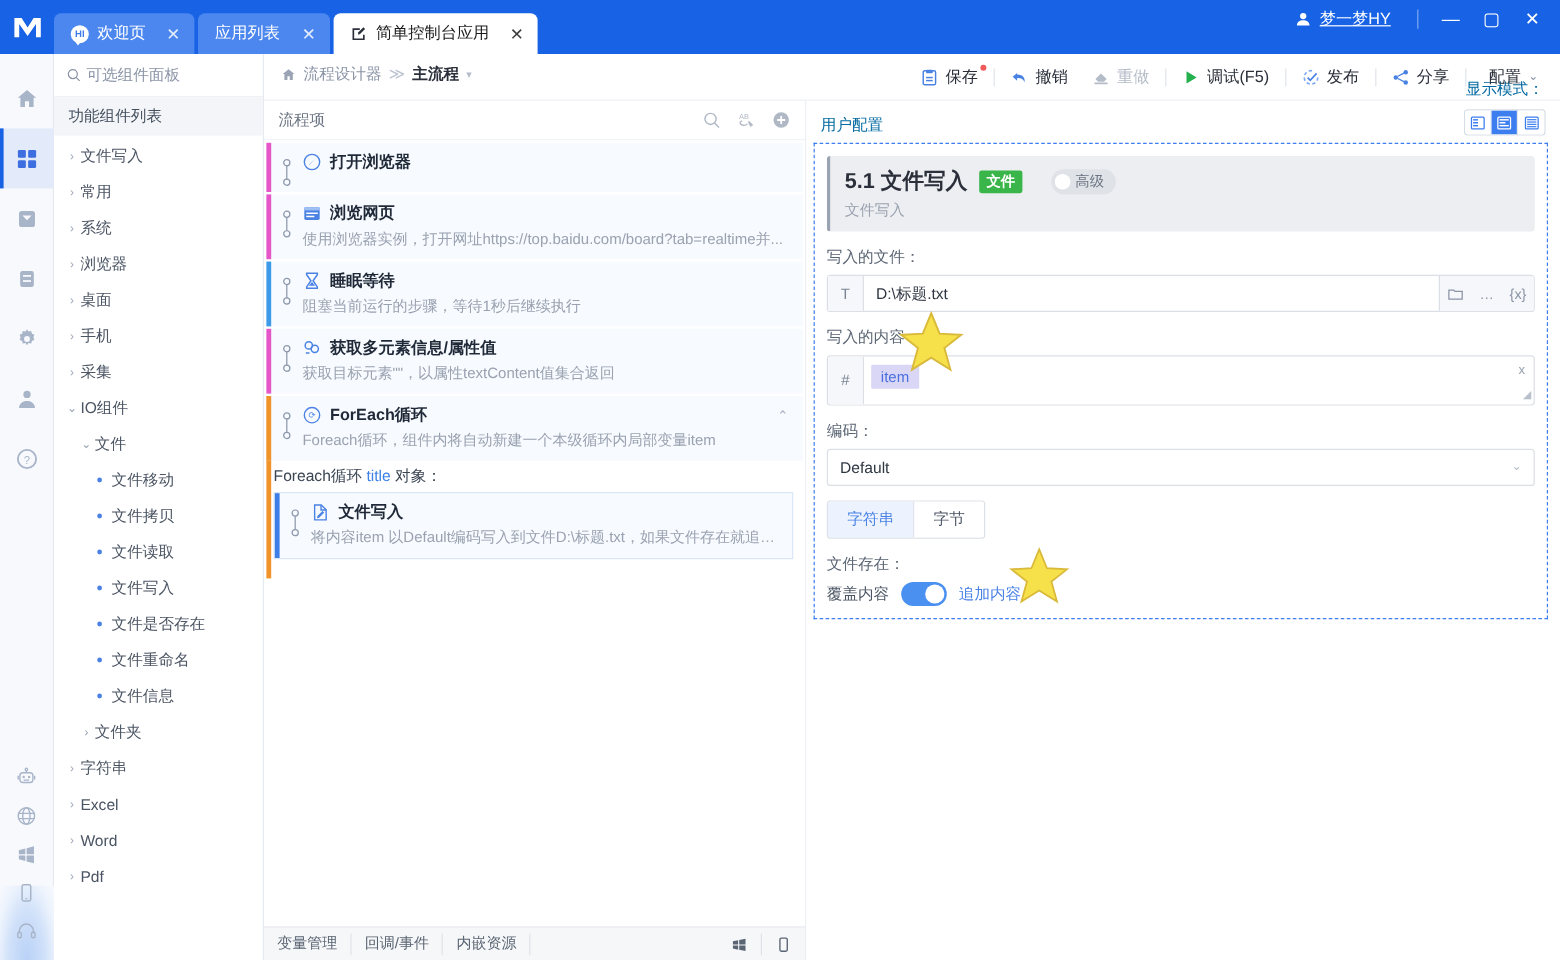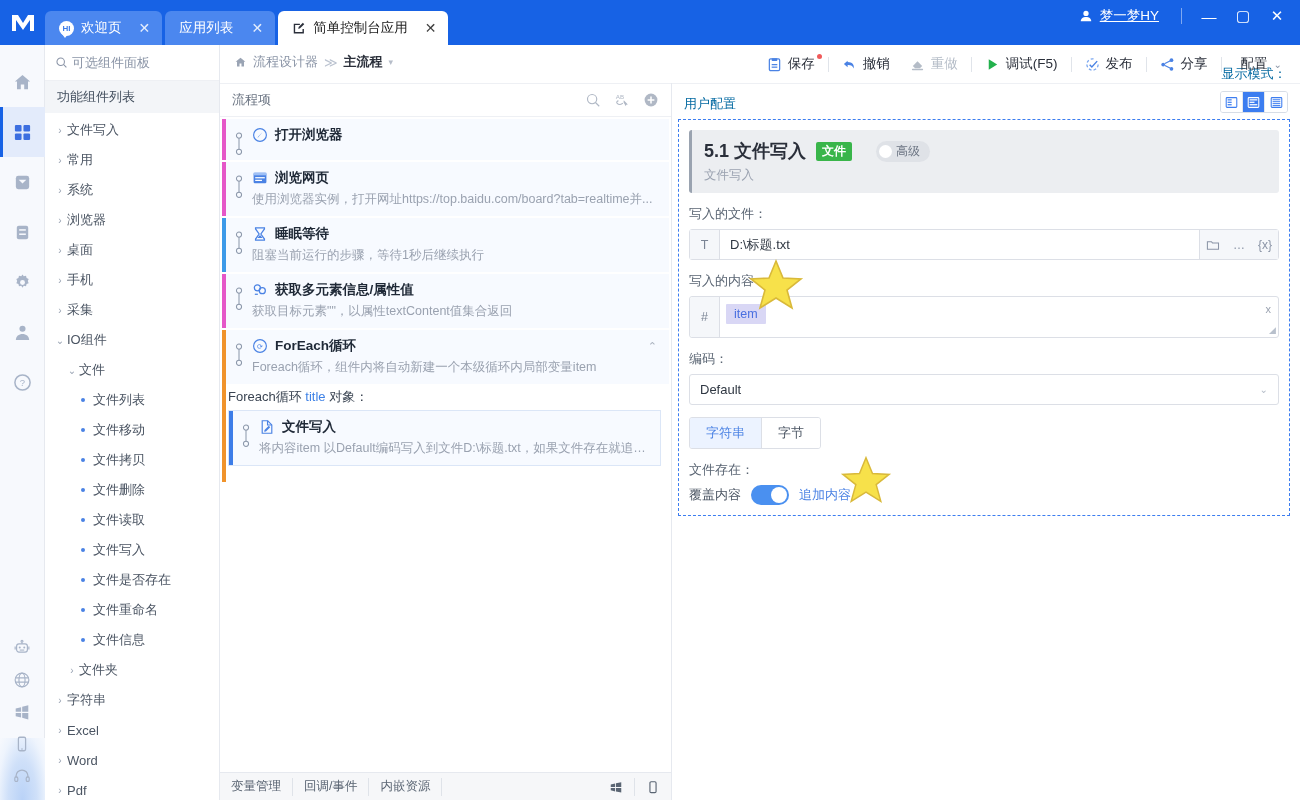--- a/index.html
+++ b/index.html
@@ -407,33 +407,25 @@
           <div class="t-row lv0">
             <span class="caret">⌄</span>
             <span>IO组件</span>
           </div>
           <div class="t-row lv1">
             <span class="caret">⌄</span>
             <span>文件</span>
           </div>
           <div class="t-row lv2">
             <span class="dot"></span>
-            <span>文件列表</span>
-          </div>
-          <div class="t-row lv2">
-            <span class="dot"></span>
             <span>文件移动</span>
           </div>
           <div class="t-row lv2">
             <span class="dot"></span>
             <span>文件拷贝</span>
-          </div>
-          <div class="t-row lv2">
-            <span class="dot"></span>
-            <span>文件删除</span>
           </div>
           <div class="t-row lv2">
             <span class="dot"></span>
             <span>文件读取</span>
           </div>
           <div class="t-row lv2">
             <span class="dot"></span>
             <span>文件写入</span>
           </div>
           <div class="t-row lv2">

